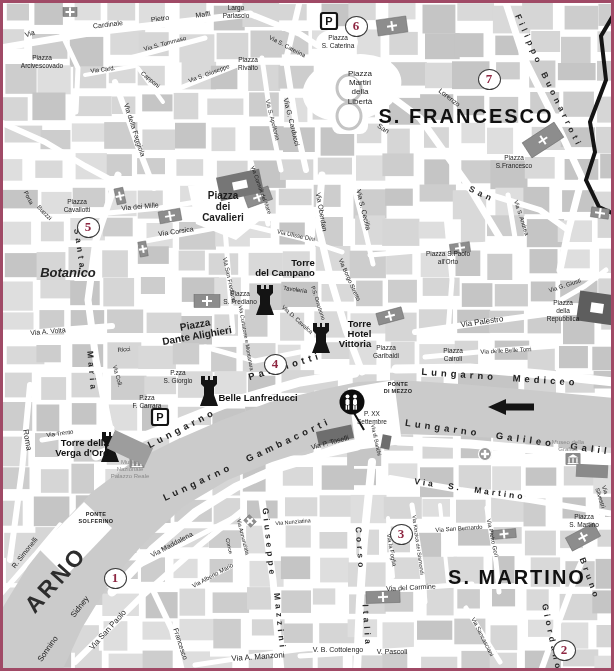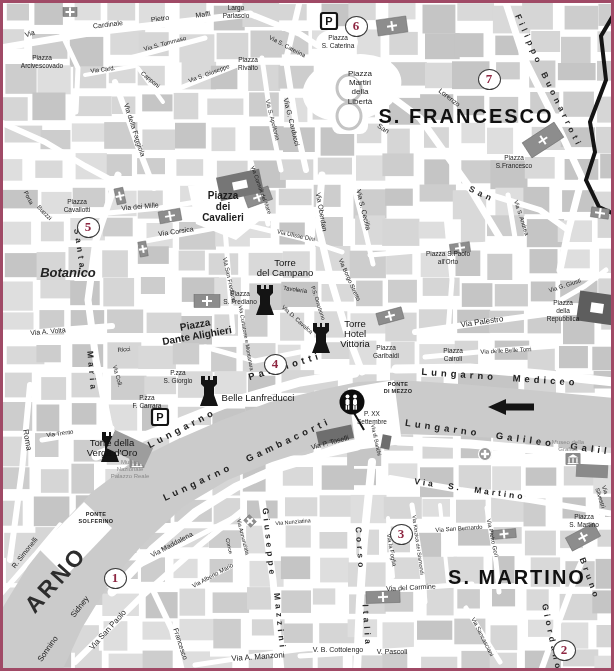--- a/index.html
+++ b/index.html
@@ -8,21 +8,21 @@
   #base{position:absolute;left:0;top:0;z-index:10;}
   .lbl{position:absolute;z-index:30;white-space:pre-line;pointer-events:none;color:#1c1c1c;line-height:1.2;}
   .c-s  {font-size:7px;}
   .c-s6 {font-size:6px;}
   .c-s5 {font-size:5.5px;}
   .c-S  {font-size:8px;}
   .c-P  {font-size:6.5px;text-align:center;}
   .c-P8 {font-size:8px;text-align:center;line-height:1.15;}
   .c-Pc {font-size:5.5px;font-weight:bold;text-align:center;line-height:1.3;letter-spacing:.3px;color:#222;}
   .c-PB {font-size:10px;font-weight:bold;text-align:center;line-height:1.1;}
-  .c-TB {font-size:9.5px;font-weight:normal;text-align:center;line-height:1.05;color:#111;}
+  .c-TB {font-size:9.5px;font-weight:bold;text-align:right;line-height:1.05;color:#111;}
   .c-d  {font-size:20px;font-weight:bold;letter-spacing:2px;color:#111;white-space:nowrap;}
   .c-D2 {font-size:13px;font-weight:bold;color:#222;}
   .c-RIV{font-size:23px;font-weight:bold;letter-spacing:3px;color:#2d2d2d;white-space:nowrap;}
   .c-mut{font-size:6px;color:#8a8a8a;text-align:center;}
   .c-sp {font-size:9.5px;font-weight:bold;letter-spacing:4px;word-spacing:9px;color:#222;white-space:nowrap;}
   .c-spS{font-size:8.5px;font-weight:bold;letter-spacing:3px;word-spacing:7px;color:#222;white-space:nowrap;}
   .c-spv{font-size:8.5px;font-weight:bold;letter-spacing:4px;color:#2a2a2a;white-space:nowrap;}
   .marker{position:absolute;z-index:40;width:23px;height:21px;border:1.4px solid #3a3a3a;border-radius:50%;
           background:#fff;color:#8e2742;font-family:"Liberation Serif",serif;font-weight:bold;font-size:13px;
           display:flex;align-items:center;justify-content:center;box-sizing:border-box;cursor:pointer;}
@@ -727,21 +727,21 @@
       <div class="lbl c-s6" style="left: 117px; top: 376px; transform: translate(-50%, -50%) rotate(75deg);">Via Coll.</div>
       <div class="lbl c-P" style="left: 178px; top: 377px; transform: translate(-50%, -50%) rotate(0deg);">P.zza
 S. Giorgio</div>
       <div class="lbl c-P" style="left: 147px; top: 402px; transform: translate(-50%, -50%) rotate(0deg);">P.zza
 F. Carrara</div>
       <div class="lbl c-s" style="left: 48px; top: 332px; transform: translate(-50%, -50%) rotate(-5deg);">Via A. Volta</div>
       <div class="lbl c-s6" style="left: 28px; top: 198px; transform: translate(-50%, -50%) rotate(62deg);">Porta</div>
       <div class="lbl c-s6" style="left: 44px; top: 213px; transform: translate(-50%, -50%) rotate(45deg);">Buozzi</div>
       <div class="lbl c-S" style="left: 27px; top: 440px; transform: translate(-50%, -50%) rotate(80deg);">Roma</div>
       <div class="lbl c-s6" style="left: 60px; top: 434px; transform: translate(-50%, -50%) rotate(-8deg);">Via Trento</div>
-      <div class="lbl c-TB" style="left: 82px; top: 448px; transform: translate(-50%, -50%) rotate(0deg); margin-left: 30px;">Torre della
+      <div class="lbl c-TB" style="left: 82px; top: 448px; transform: translate(-50%, -50%) rotate(0deg);">Torre della
 Verga d'Oro</div>
       <div class="lbl c-mut" style="left: 130px; top: 470px; transform: translate(-50%, -50%) rotate(0deg);">Museo
 Nazionale
 Palazzo Reale</div>
       <div class="lbl c-sp" style="left: 182px; top: 428px; transform: translate(-50%, -50%) rotate(-27deg);">Lungarno</div>
       <div class="lbl c-sp" style="left: 285px; top: 366px; transform: translate(-50%, -50%) rotate(-17deg);">Pacinotti</div>
       <div class="lbl c-TB" style="left: 258px; top: 398px; transform: translate(-50%, -50%) rotate(0deg);">Belle Lanfreducci</div>
       <div class="lbl c-sp" style="left: 500px; top: 377px; transform: translate(-50%, -50%) rotate(4deg);">Lungarno Mediceo</div>
       <div class="lbl c-Pc" style="left: 398px; top: 388px; transform: translate(-50%, -50%) rotate(0deg);">PONTE
 DI MEZZO</div>

